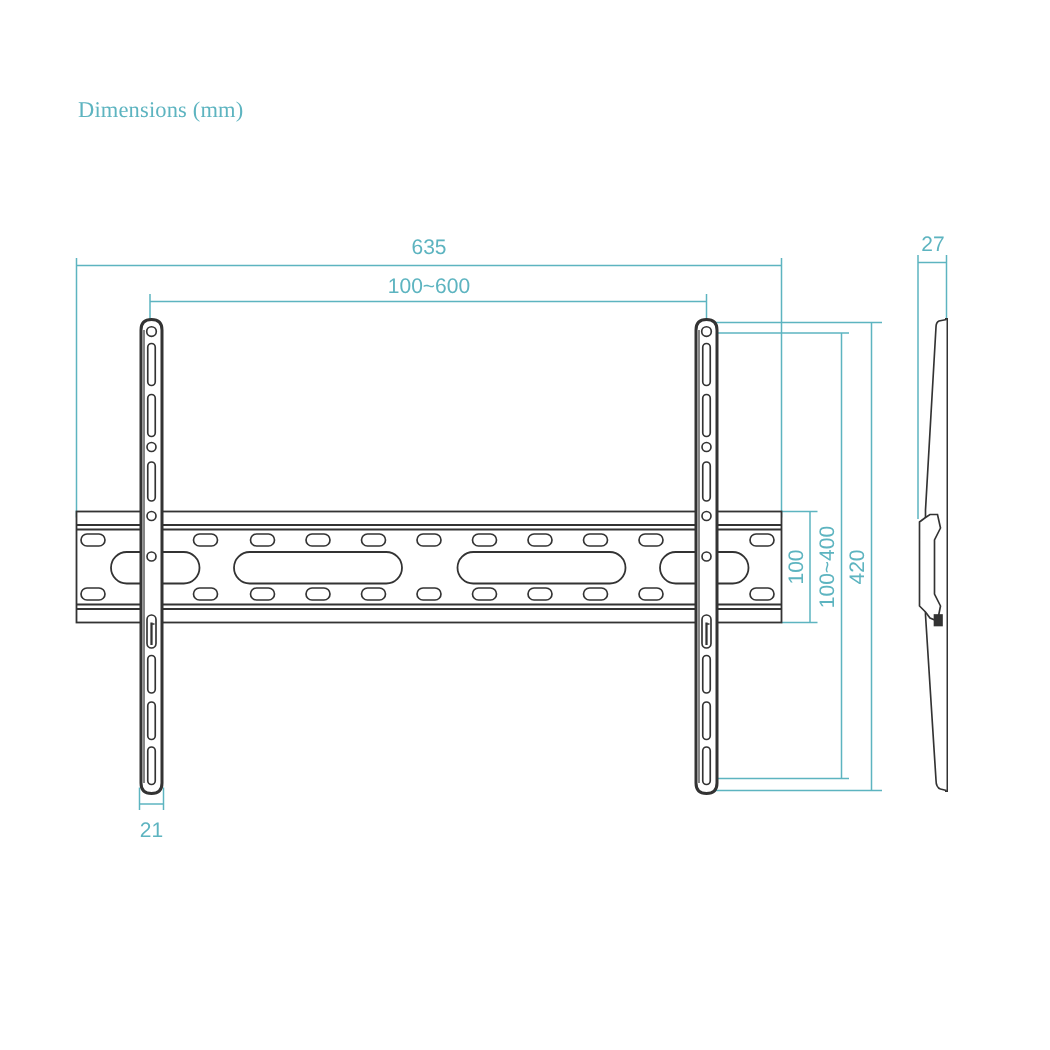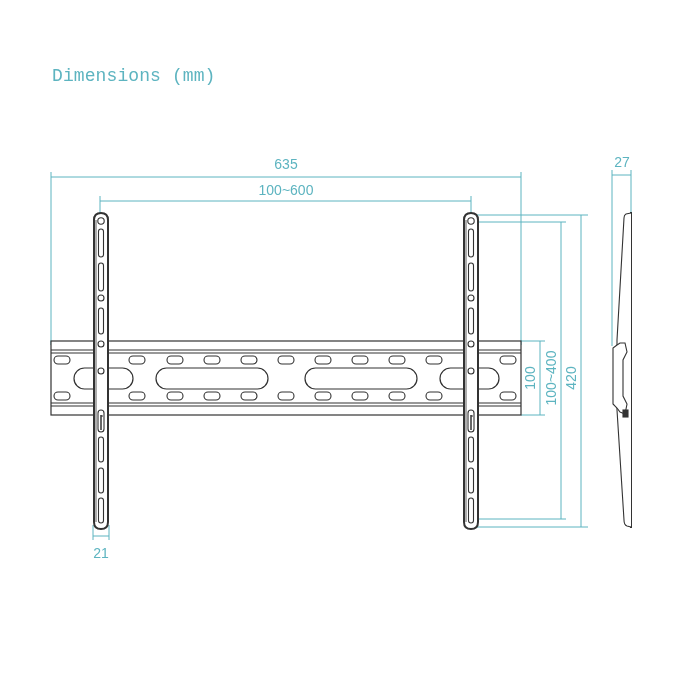--- a/index.html
+++ b/index.html
@@ -1,17 +1,17 @@
 <!DOCTYPE html>
 <html><head>
   <meta charset="utf-8">
   <style>
     html, body { margin: 0; padding: 0; background: #ffffff; }
     body { width: 700px; height: 700px; position: relative; overflow: hidden; font-family: "Liberation Sans", sans-serif; }
-    .title { position: absolute; left: 52px; top: 66px; font-size: 18px; color: #5db4c0; font-family: Liberation Mono, monospace; letter-spacing: 0.1px; }
+    .title { position: absolute; left: 52px; top: 66px; font-size: 15px; color: #5db4c0; font-family: Liberation Serif, serif; letter-spacing: 0.1px; }
     svg { position: absolute; left: 0; top: 0; }
     .dim-text { fill: #5db4c0; font-family: "Liberation Sans", sans-serif; font-size: 14px; }
   </style>
 </head>
 <body>
 
 <div class="title">Dimensions (mm)</div>
 
 <svg width="700" height="700" viewBox="0 0 700 700">
   <defs>

